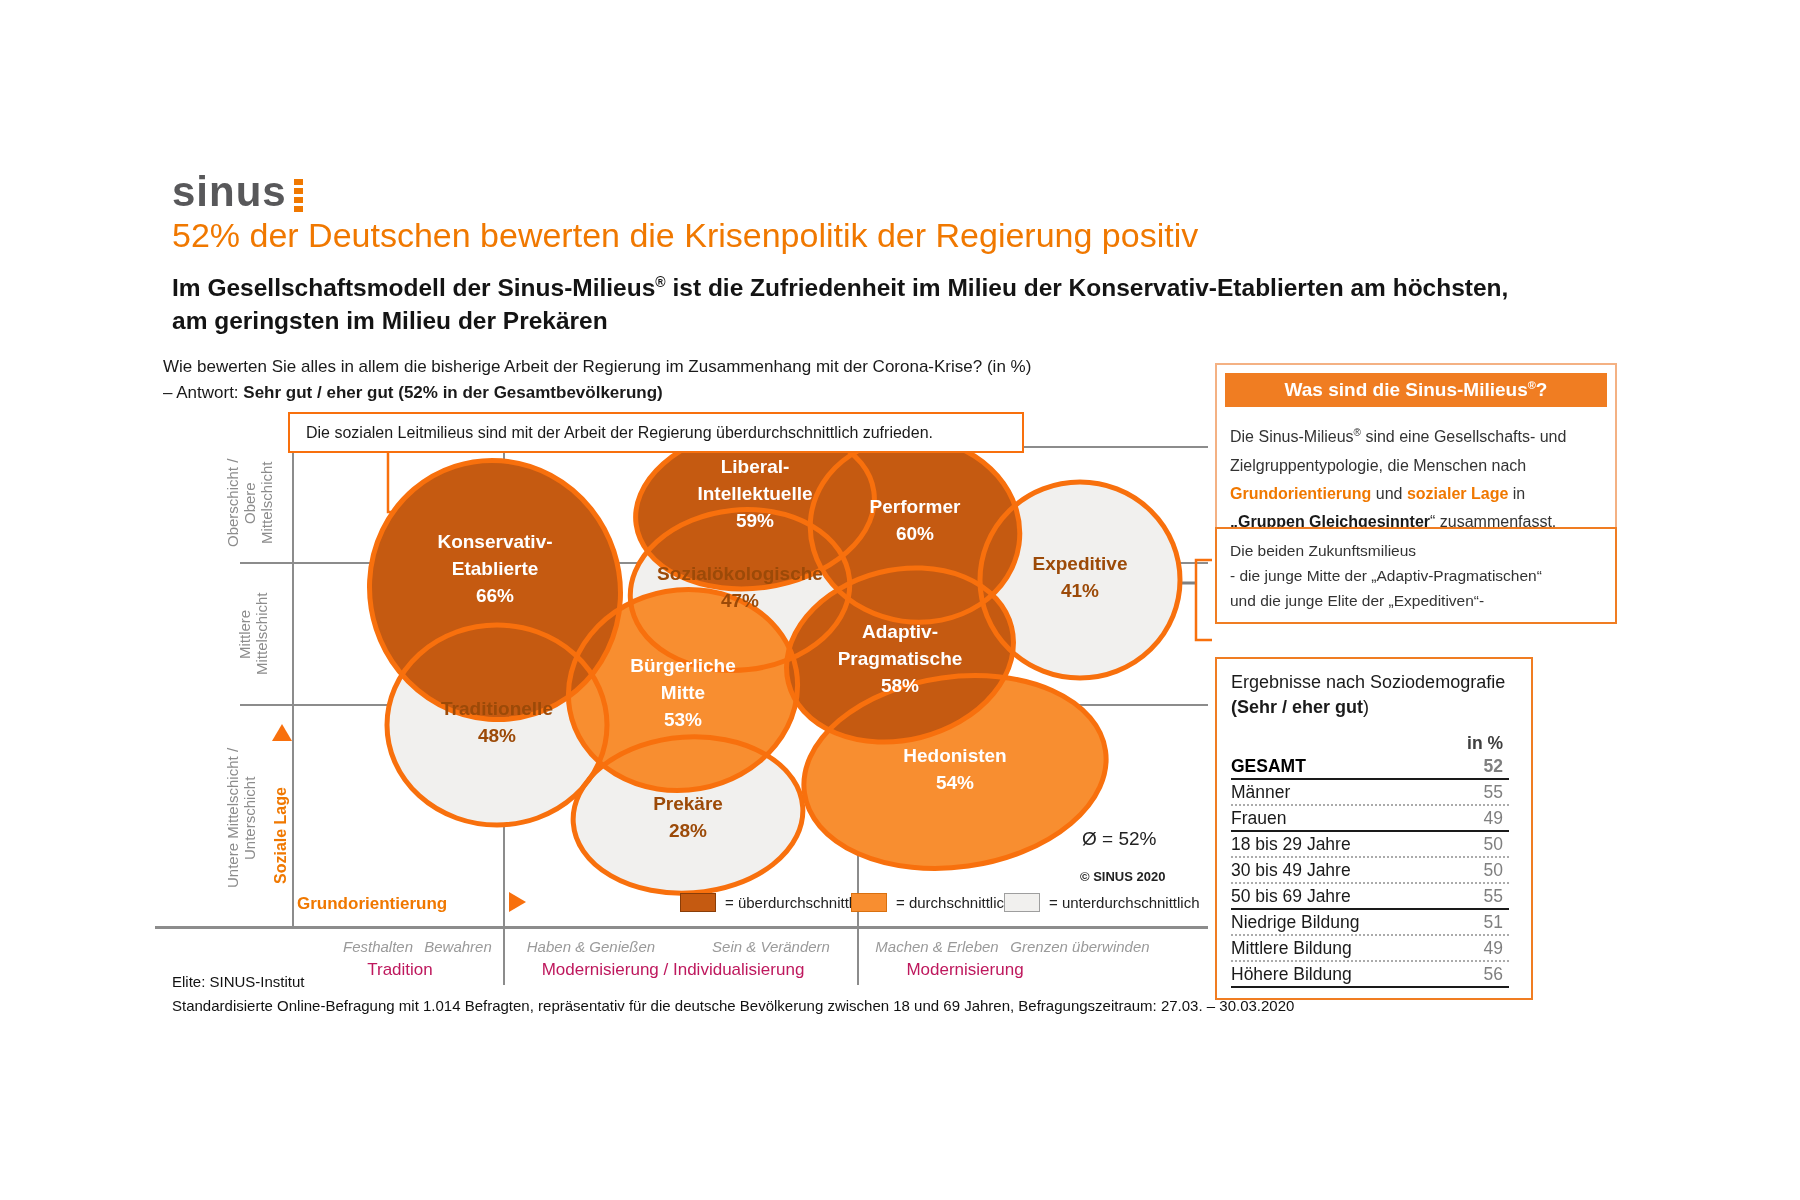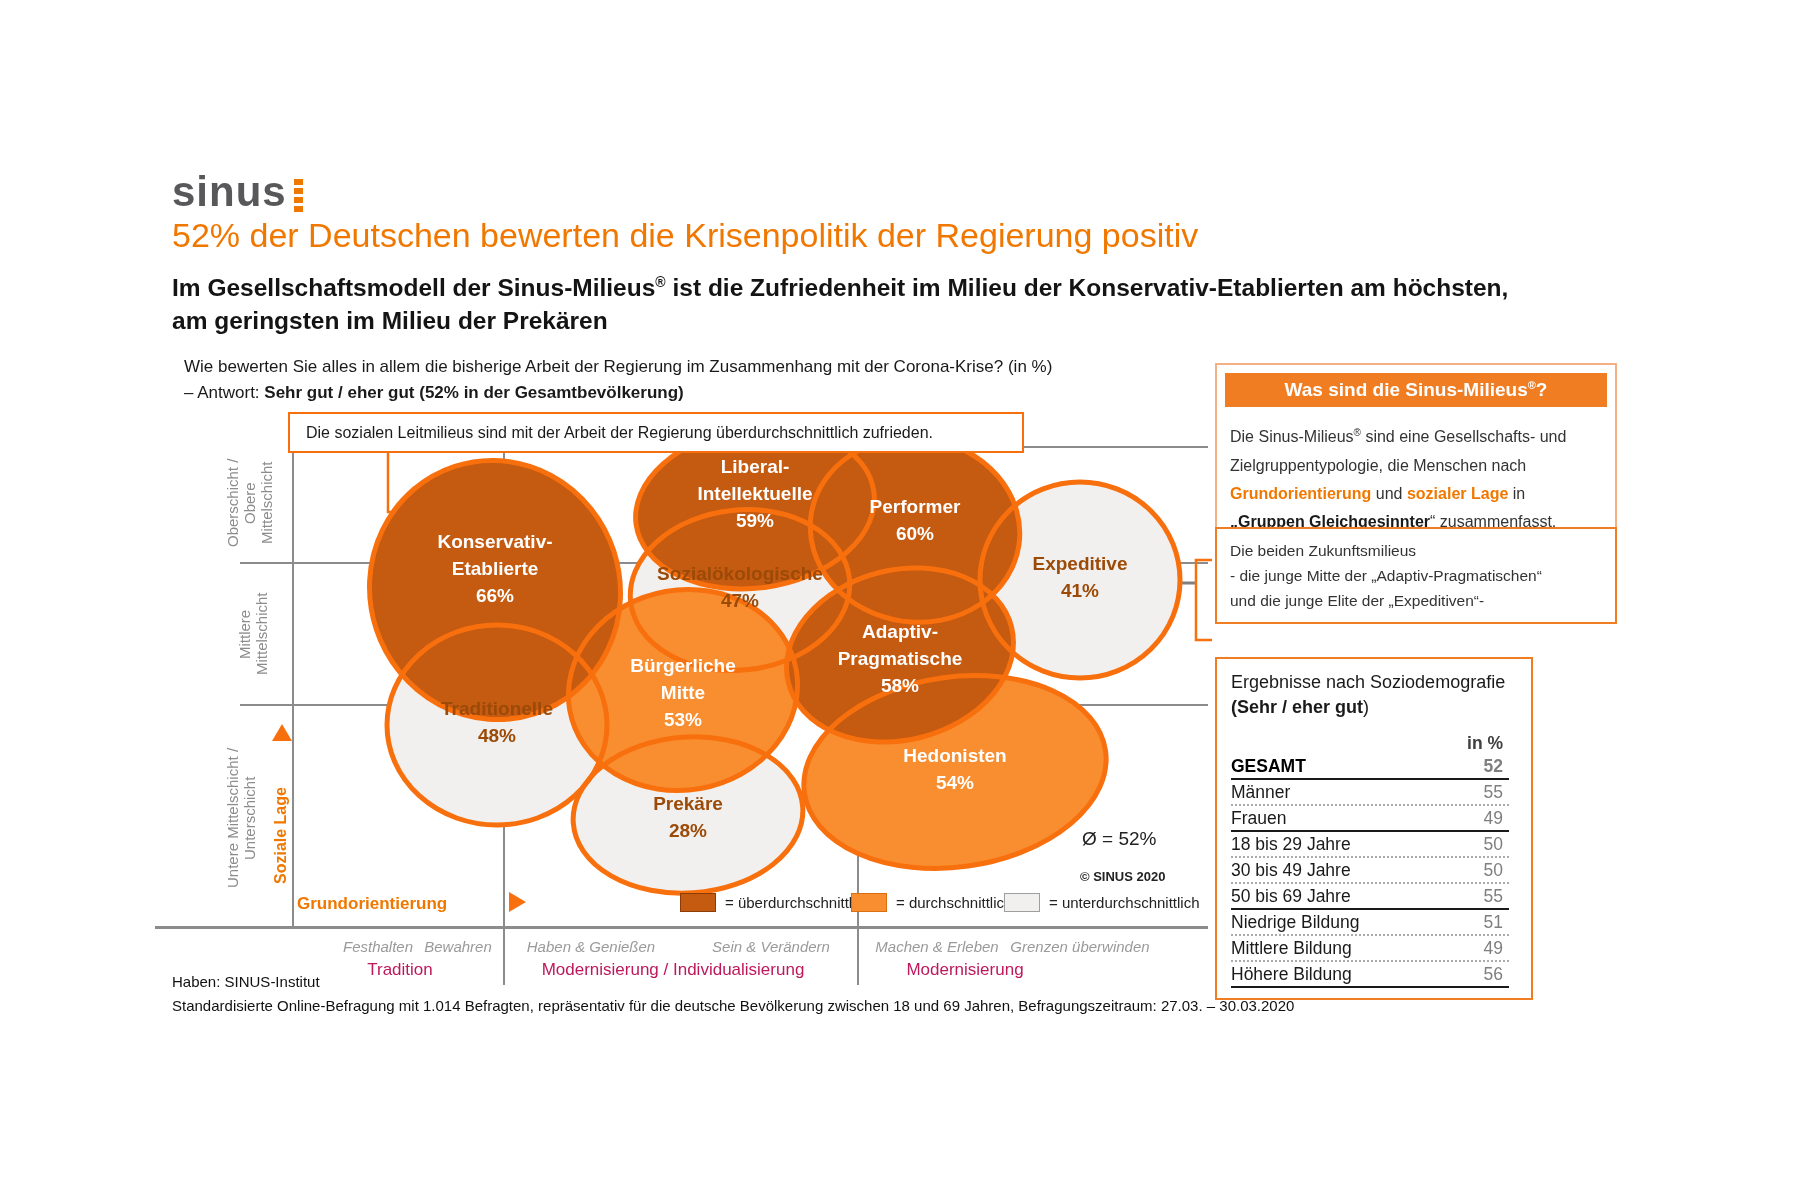--- a/index.html
+++ b/index.html
@@ -9,21 +9,21 @@
   
   .logo { position:absolute; left:172px; top:168px; display:flex; align-items:center; }
   .logo-text { font-size:42px; font-weight:bold; color:#58585A; letter-spacing:1px; }
   .logo-colon { display:flex; flex-direction:column; gap:3px; margin-left:7px; margin-top:6px; }
   .logo-colon span { width:9px; height:6px; background:#F07800; }
 
   
   .title { position:absolute; left:172px; top:216px; font-size:34px; color:#F07800; white-space:nowrap; }
   .subtitle { position:absolute; left:172px; top:266px; font-size:24.5px; font-weight:bold; color:#141414; line-height:33px; white-space:nowrap; }
   .subtitle sup { font-size:14px; }
-  .question { position:absolute; left:184px; top:354px; font-size:17px; color:#1a1a1a; line-height:26px; white-space:nowrap; }
+  .question { position:absolute; left:163px; top:354px; font-size:17px; color:#1a1a1a; line-height:26px; white-space:nowrap; }
 
   .callout { position:absolute; left:288px; top:412px; width:736px; height:41px; background:#fff;
              border:2.5px solid #F8700D; z-index:3; display:flex; align-items:center; padding-left:16px;
              font-size:16px; color:#1a1a1a; white-space:nowrap; }
 
   
   .gl { position:absolute; background:#8C8C8C; z-index:1; }
 
   
   .vlabel { position:absolute; writing-mode:vertical-rl; transform:rotate(180deg);
@@ -191,21 +191,21 @@
   <div class="zone-i" style="left:458px;">Bewahren</div>
   <div class="zone-i" style="left:591px;">Haben &amp; Genießen</div>
   <div class="zone-i" style="left:771px;">Sein &amp; Verändern</div>
   <div class="zone-i" style="left:937px;">Machen &amp; Erleben</div>
   <div class="zone-i" style="left:1080px;">Grenzen überwinden</div>
   <div class="zone-b" style="left:400px;">Tradition</div>
   <div class="zone-b" style="left:673px;">Modernisierung / Individualisierung</div>
   <div class="zone-b" style="left:965px;">Modernisierung</div>
 
   <div class="footer">
-    <div>Haben: SINUS-Institut</div>
+    <div>Elite: SINUS-Institut</div>
     <div>Standardisierte Online-Befragung mit 1.014 Befragten, repräsentativ für die deutsche Bevölkerung zwischen 18 und 69 Jahren, Befragungszeitraum: 27.03. – 30.03.2020</div>
   </div>
 
   <div class="box1">
     <div class="box1-header"><span>Was sind die Sinus-Milieus</span><sup>®</sup><span>?</span></div>
     <div class="box1-body"><span>Die Sinus-Milieus</span><sup>®</sup><span> sind eine Gesellschafts- und Zielgruppentypologie, die Menschen nach </span><span class="hl">Grundorientierung</span><span> und </span><span class="hl">sozialer Lage</span><span> in </span><span class="b">„</span><span class="b">Gruppen Gleichgesinnter</span><span>“ zusammenfasst.</span></div>
   </div>
 
   <div class="box2">
     <div>Die beiden Zukunftsmilieus</div>

